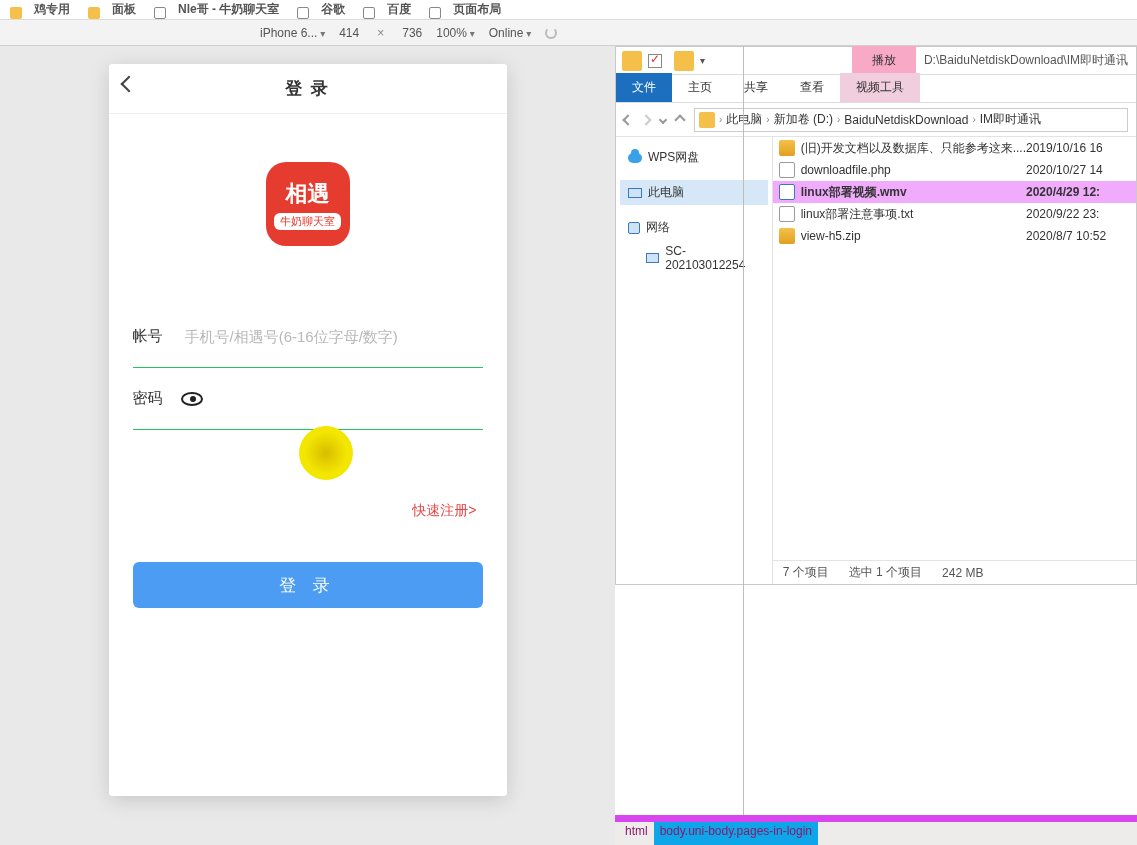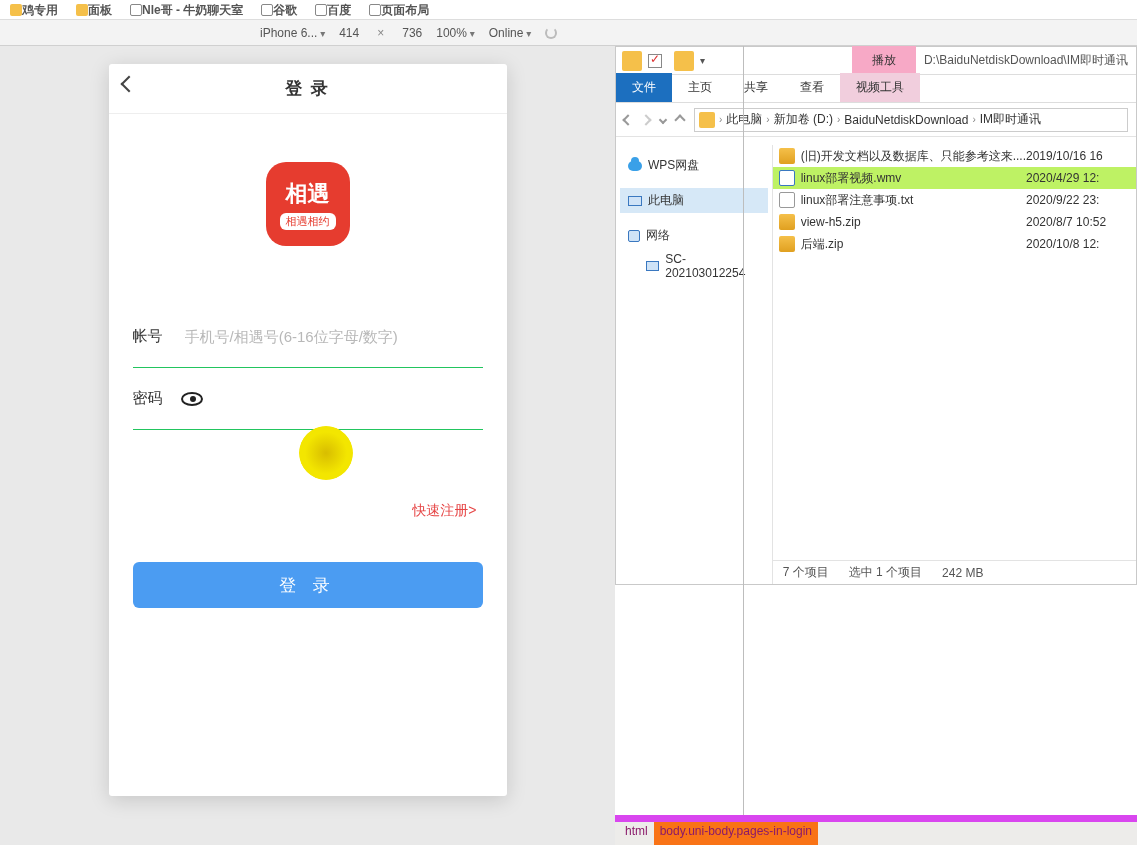--- a/index.html
+++ b/index.html
@@ -1,20 +1,20 @@
 <!DOCTYPE html>
 <html><head>
 <meta charset="utf-8">
 <style>
   * { box-sizing: border-box; margin: 0; padding: 0; font-family: "Microsoft YaHei", Arial, sans-serif; }
   body { width: 1137px; height: 845px; overflow: hidden; background: #fff; font-size: 13px; color: #333; }
 
   
   .bookmarks-bar { height: 20px; line-height: 20px; display:flex; gap:18px; padding-left:10px; color:#555; font-size:12px; border-bottom:1px solid #ddd; white-space:nowrap; }
-  .bookmarks-bar span { display:flex; align-items:center; gap:0; }
+  .bookmarks-bar span { display:flex; align-items:flex-end; gap:12px; }
   .folder-ic { width:12px;height:12px;background:#f5c04a;border-radius:2px;display:inline-block; }
   .page-ic   { width:12px;height:12px;border:1px solid #888;border-radius:2px;display:inline-block; }
 
   
   .device-bar { height:26px; background:#f3f3f3; border-bottom:1px solid #d0d0d0; display:flex; align-items:center; gap:14px; padding-left:260px; font-size:12px; color:#555; }
   .device-bar .dd::after { content:" ▾"; font-size:10px; color:#777; }
   .device-bar .dim-x { color:#888; padding:0 4px; }
   .spinner { width:12px;height:12px;border:2px solid #bbb;border-top-color:transparent;border-radius:50%; }
 
   
@@ -55,46 +55,46 @@
   .ribbon-tabs .video{ background:#f1cedd;}
   .navrow{ height:34px; display:flex; align-items:center; gap:10px; padding:0 8px; border-bottom:1px solid #e3e3e3;}
   .nav-ic{width:16px;height:16px;display:inline-block;}
   .arrow-l{border-top:2px solid #999;border-left:2px solid #999;width:8px;height:8px;transform:rotate(-45deg);}
   .arrow-r{border-top:2px solid #ccc;border-right:2px solid #ccc;width:8px;height:8px;transform:rotate(45deg);}
   .arrow-d{border-left:2px solid #999;border-bottom:2px solid #999;width:6px;height:6px;transform:rotate(-45deg);}
   .arrow-u{border-top:2px solid #999;border-right:2px solid #999;width:8px;height:8px;transform:rotate(-45deg);}
   .crumbbox{flex:1;border:1px solid #ccc;height:24px;display:flex;align-items:center;padding:0 4px;gap:2px;overflow:hidden;white-space:nowrap;}
   .crumbbox .sep{color:#888;font-size:10px;padding:0 2px;}
   .crumbbox .fic{width:16px;height:16px;background:#f5c04a;border-radius:2px;}
-  .ex-body{flex:1;display:flex;overflow:hidden;margin-top:8px;}
+  .ex-body{flex:1;display:flex;overflow:hidden;}
   .tree{width:170px;border-right:1px solid #e3e3e3;padding:8px 4px;}
   .tree-item{display:flex;align-items:center;gap:6px;padding:4px 8px;}
   .tree-item.sel{background:#d6e8f7;}
   .tree-item.indent{padding-left:26px;}
   .t-cloud{width:14px;height:10px;background:#3aa0e8;border-radius:6px;position:relative;}
   .t-cloud::before{content:"";position:absolute;top:-4px;left:3px;width:8px;height:8px;background:#3aa0e8;border-radius:50%;}
   .t-pc{width:14px;height:10px;border:1px solid #3a78c0;background:#cfe3f7;}
   .t-net{width:12px;height:12px;border:1px solid #3a78c0;border-radius:2px;background:#cfe3f7;}
   .filepane{flex:1;display:flex;flex-direction:column;position:relative;}
   .col-head{display:flex;height:26px;align-items:center;border-bottom:1px solid #e3e3e3;color:#444;}
   .col-name{flex:1;padding-left:10px;position:relative;}
   .col-name .sort{position:absolute;right:40px;top:8px;width:0;height:0;border-left:5px solid transparent;border-right:5px solid transparent;border-bottom:6px solid #666;}
   .col-date{width:110px;}
   .file-row{display:flex;height:22px;align-items:center;padding-left:6px;}
-  .file-row.sel{background:#bef264;}
+  .file-row.sel{background:#f0abfc;font-weight:bold;}
   .file-row .fi{width:16px;height:16px;margin-right:6px;border-radius:2px;}
   .fi-zip{background:linear-gradient(#f5c04a,#e0a020);} 
   .fi-php,.fi-txt{background:#fff;border:1px solid #999;}
   .fi-wmv{background:#fff;border:1px solid #3a78c0;}
   .status-bar{position:absolute;bottom:0;left:0;right:0;height:24px;border-top:1px solid #e3e3e3;display:flex;align-items:center;gap:20px;padding-left:10px;color:#555;}
 
   
   .dev-status{position:absolute;left:0;right:0;bottom:0;height:30px;background:#edecea;border-top:7px solid #d946ef;display:flex;padding-left:4px;font-size:12px;}
   .dev-status .tag{padding:2px 6px;color:#8a1a6b;}
-  .dev-status .tag.sel{background:#f97316;}
+  .dev-status .tag.sel{background:#0ea5e9;}
   .vline{position:absolute;top:0;bottom:22px;left:128px;width:1px;background:#bdbdbd;}
 </style>
 </head>
 <body>
 
 <div class="bookmarks-bar">
   <span>
       <i class="folder-ic"></i>
       <b>鸡专用</b>
     </span>
@@ -135,21 +135,21 @@
   <div class="phone-pane">
     <div class="phone">
       <div class="phone-header">
         <span class="back"></span>
         <span>登 录</span>
       </div>
       <div class="phone-body">
         <div class="logo-wrap">
           <div class="logo">
             <span class="logo-top">相遇</span>
-            <span class="logo-sub">相遇相约</span>
+            <span class="logo-sub">牛奶聊天室</span>
           </div>
         </div>
         <div class="field">
           <span class="field-label">帐号</span>
           <input class="field-input" placeholder="手机号/相遇号(6-16位字母/数字)" style="">
         </div>
         <div class="field">
           <span class="field-label">密码</span>
           <span class="eye"></span>
         </div>
@@ -215,39 +215,39 @@
               <span>SC-202103012254</span>
             </div>
         </div>
         <div class="filepane">
           <div id="files">
               <div class="file-row">
                 <span class="fi fi-zip"></span>
                 <span style="flex:1;overflow:hidden;text-overflow:ellipsis;white-space:nowrap">(旧)开发文档以及数据库、只能参考这来....</span>
                 <span style="width:110px">2019/10/16 16</span>
               </div>
+              <div class="file-row">
+                <span class="fi fi-php"></span>
+                <span style="flex:1;overflow:hidden;text-overflow:ellipsis;white-space:nowrap">downloadfile.php</span>
+                <span style="width:110px">2020/10/27 14</span>
+              </div>
               <div class="file-row sel">
                 <span class="fi fi-wmv"></span>
                 <span style="flex:1;overflow:hidden;text-overflow:ellipsis;white-space:nowrap">linux部署视频.wmv</span>
                 <span style="width:110px">2020/4/29 12:</span>
               </div>
               <div class="file-row">
                 <span class="fi fi-txt"></span>
                 <span style="flex:1;overflow:hidden;text-overflow:ellipsis;white-space:nowrap">linux部署注意事项.txt</span>
                 <span style="width:110px">2020/9/22 23:</span>
               </div>
               <div class="file-row">
                 <span class="fi fi-zip"></span>
                 <span style="flex:1;overflow:hidden;text-overflow:ellipsis;white-space:nowrap">view-h5.zip</span>
                 <span style="width:110px">2020/8/7 10:52</span>
-              </div>
-              <div class="file-row">
-                <span class="fi fi-zip"></span>
-                <span style="flex:1;overflow:hidden;text-overflow:ellipsis;white-space:nowrap">后端.zip</span>
-                <span style="width:110px">2020/10/8 12:</span>
               </div>
             </div>
           <div class="status-bar">
             <span>7 个项目</span>
             <span>选中 1 个项目</span>
             <span>242 MB</span>
           </div>
         </div>
       </div>
     </div>

